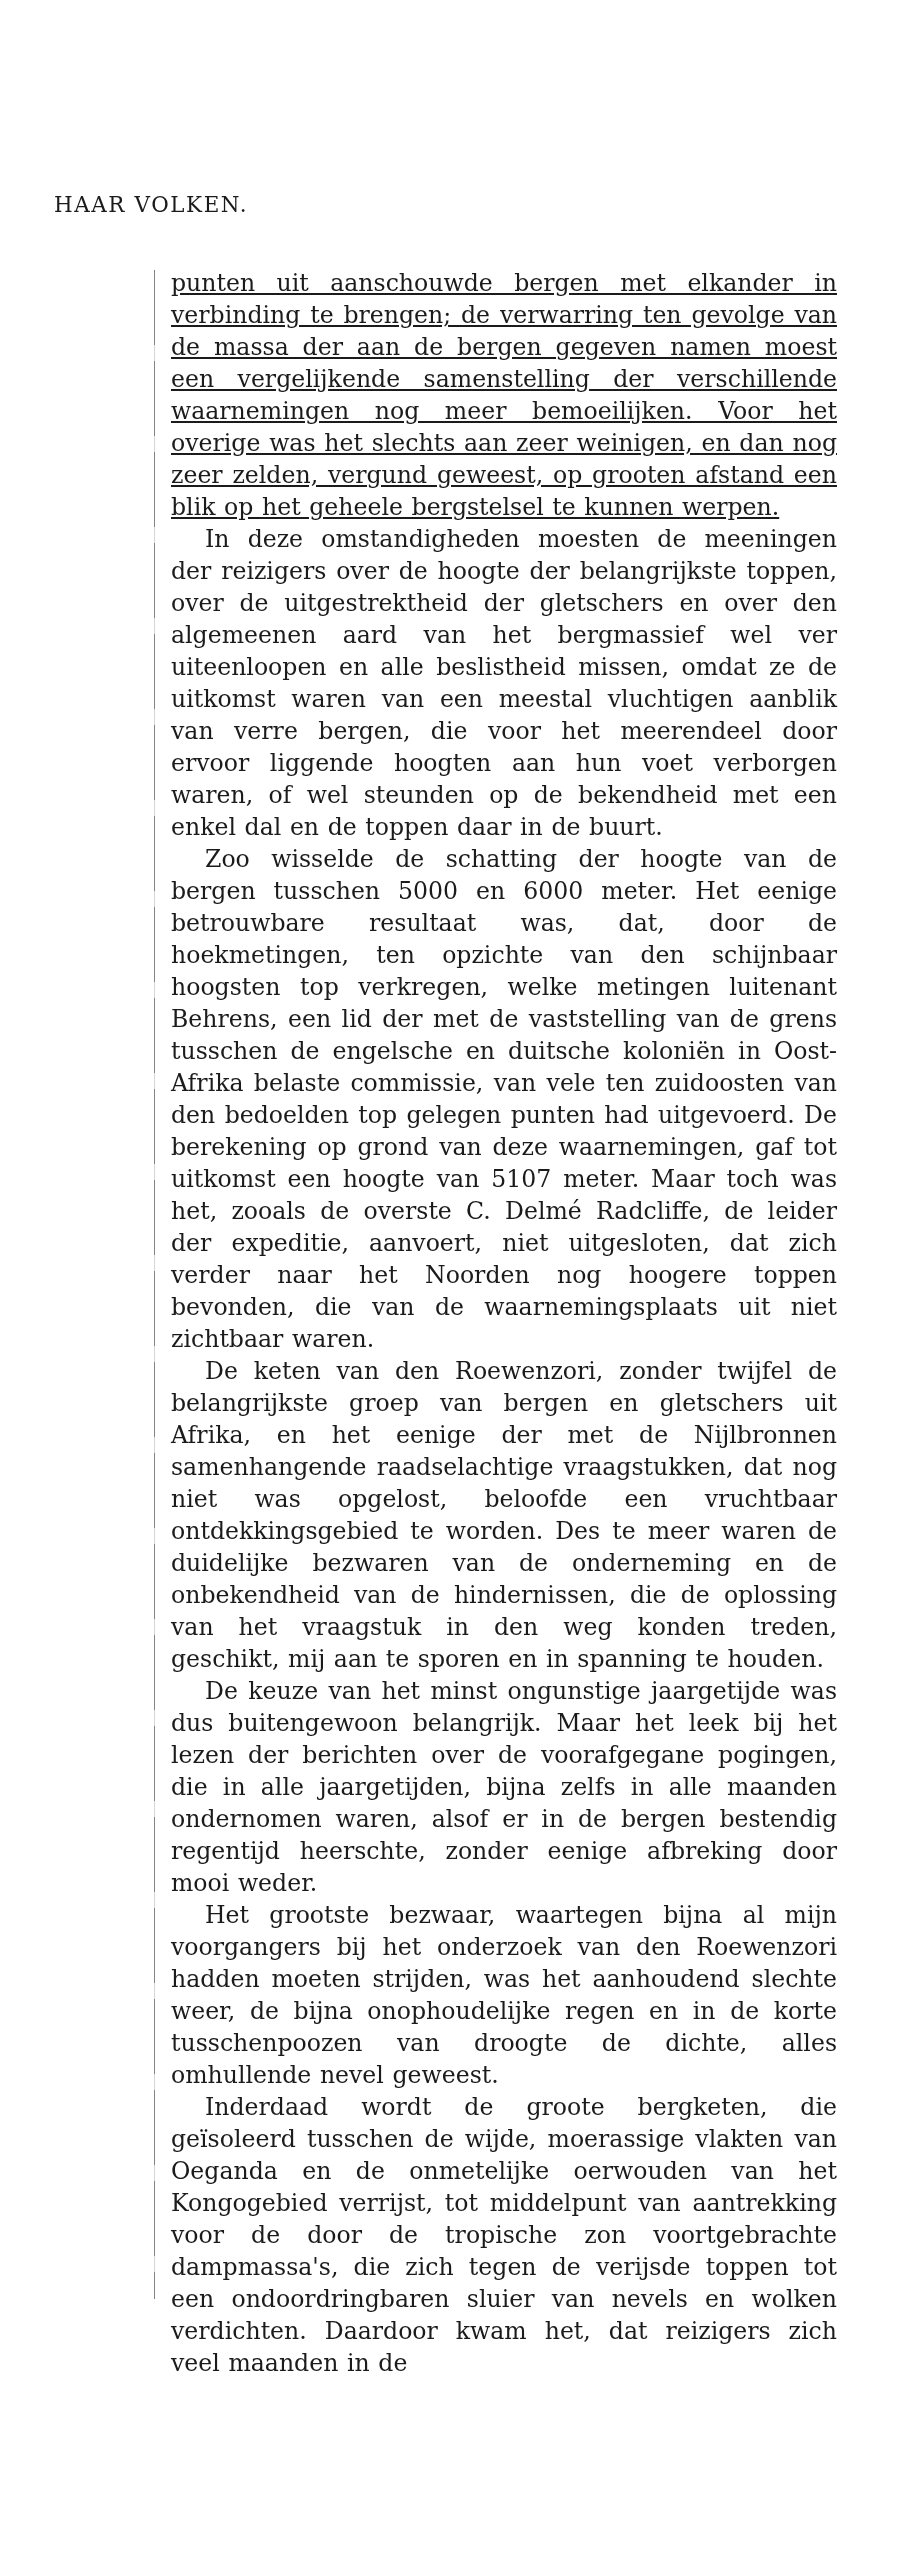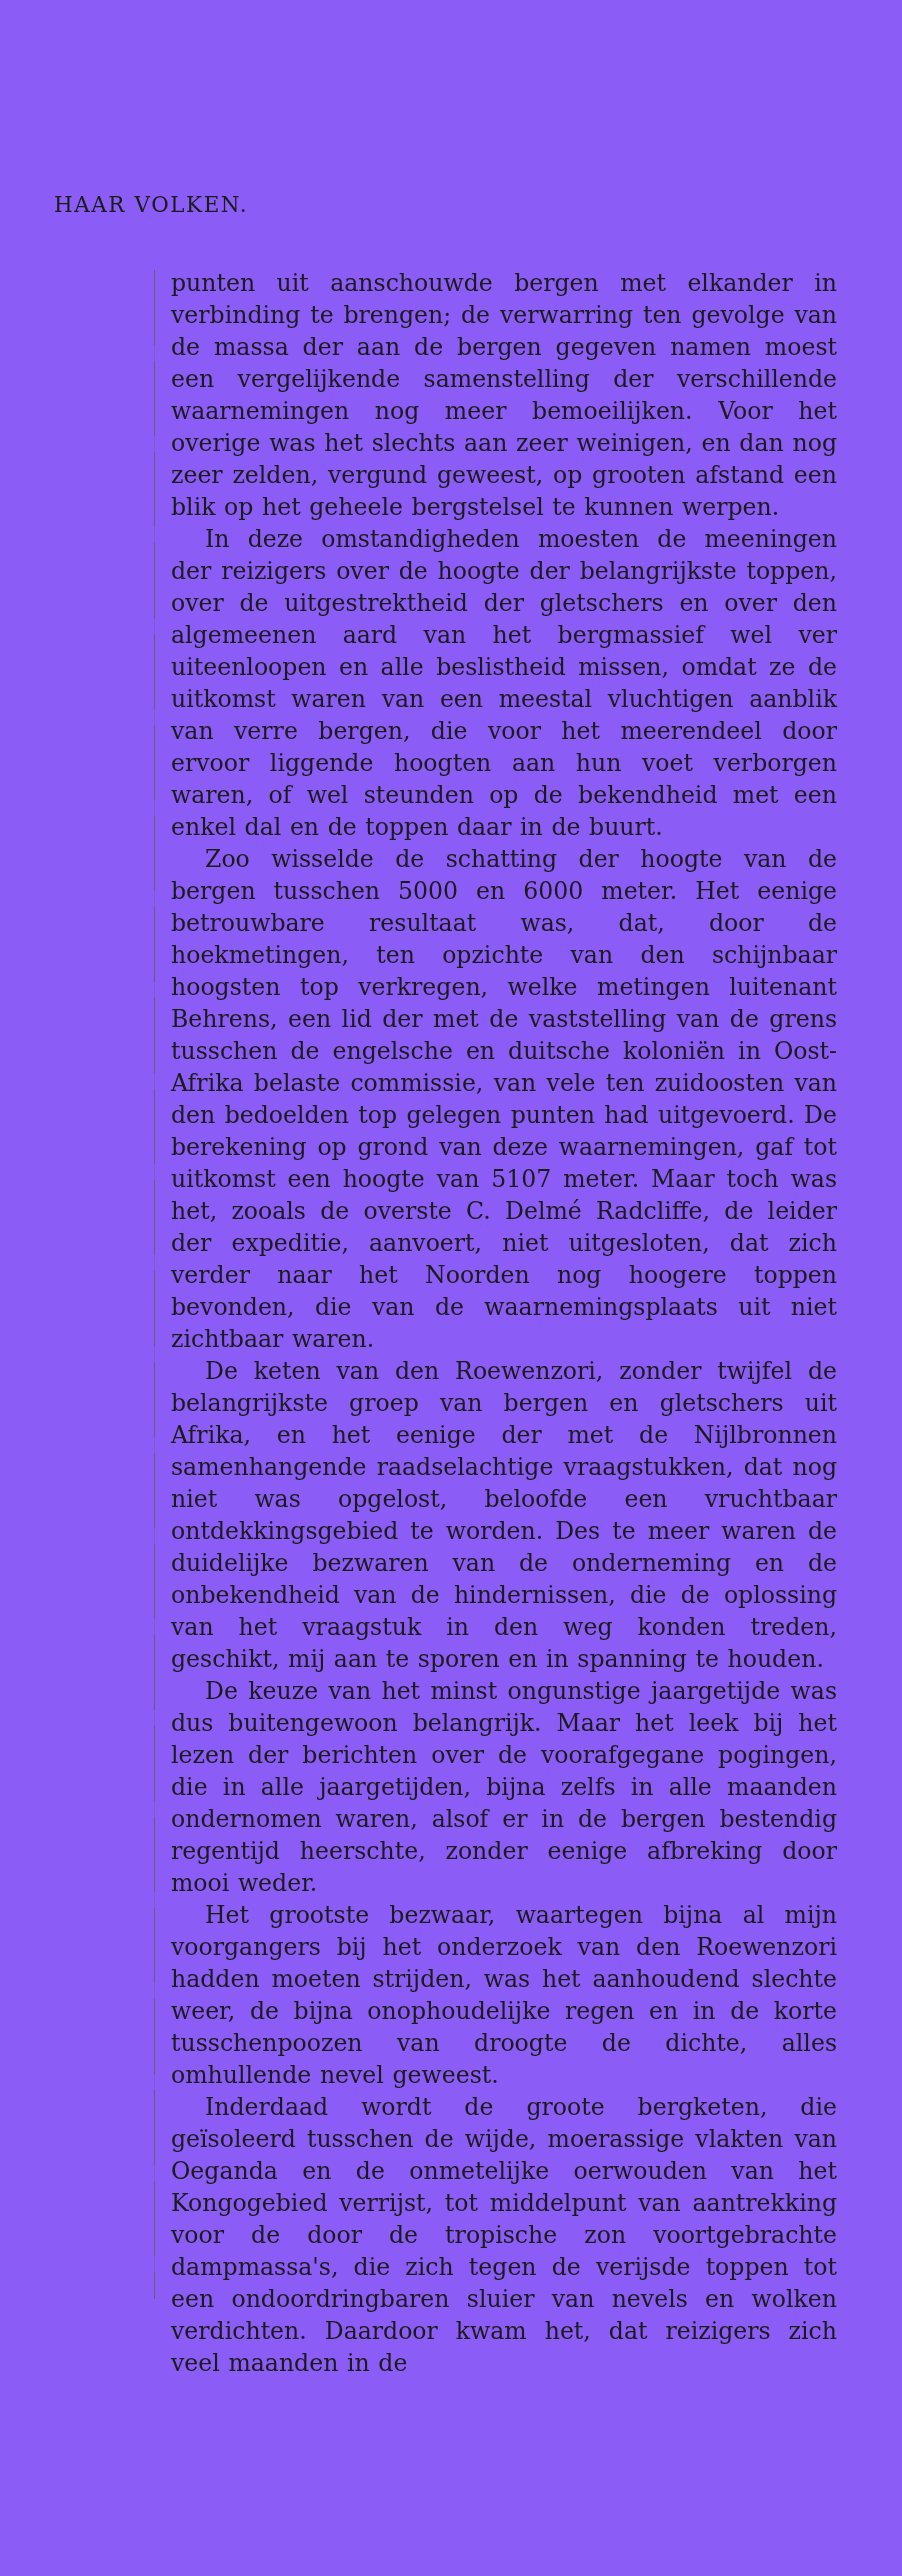--- a/index.html
+++ b/index.html
@@ -5,21 +5,21 @@
   html, body {
     margin: 0;
     padding: 0;
     background: #e9e9e6;
   }
   .page {
     position: relative;
     width: 902px;
     height: 2576px;
     margin: 0 auto;
-    background: #8b5cf6;
+    background: #ffffff;
     color: #1b1b1b;
     font-family: "DejaVu Serif", serif;
     overflow: hidden;
   }
   .running-head {
     position: absolute;
     left: 54px;
     top: 192px;
     font-size: 21.4px;
     letter-spacing: 1.6px;
@@ -50,20 +50,21 @@
     text-align: justify;
     word-spacing: 1.1px;
   }
   .text-block p {
     margin: 0;
     padding: 0;
     text-indent: 34px;
   }
   .text-block p.no-indent {
     text-indent: 0;
+    text-decoration: underline;
   }
 </style>
 </head>
 <body>
 
 <div class="page">
 
   <div class="running-head">HAAR VOLKEN.</div>
 
   <div class="margin-rule"></div>

